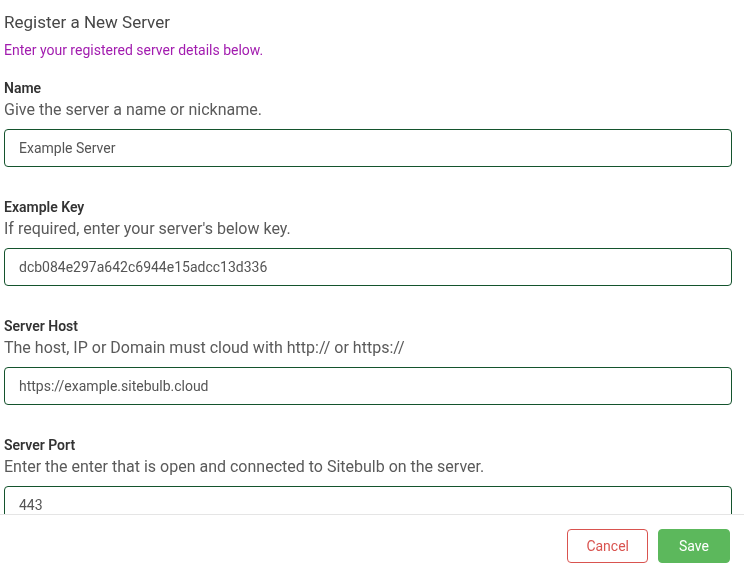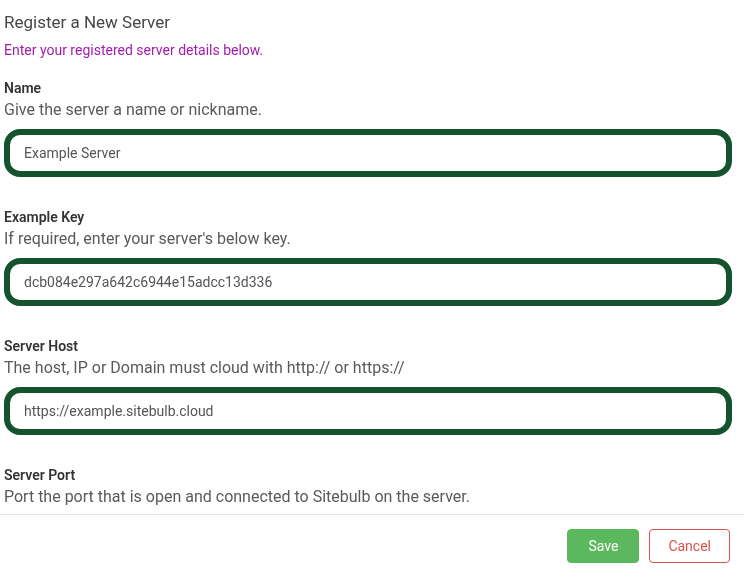--- a/index.html
+++ b/index.html
@@ -43,22 +43,22 @@
     .field-help {
       font-size: 16px;
       color: #5a5a5a;
       margin-bottom: 10px;
     }
     .text-input {
       width: 100%;
       padding: 10px 14px;
       font-size: 14px;
       color: #555;
-      border: 6px solid #14532d;
-      border-radius: 16px;
+      border: 1px solid #14532d;
+      border-radius: 4px;
       background: #fff;
       font-family: inherit;
       outline: none;
     }
     .footer {
       position: absolute;
       bottom: 0;
       left: 0;
       right: 0;
       border-top: 1px solid #e5e5e5;
@@ -108,21 +108,21 @@
   </div>
 
   <div class="form-group">
     <label class="field-label">Server Host</label>
     <p class="field-help">The host, IP or Domain must cloud with http:// or https://</p>
     <input type="text" class="text-input" value="https://example.sitebulb.cloud" style="">
   </div>
 
   <div class="form-group">
     <label class="field-label">Server Port</label>
-    <p class="field-help">Port the port that is open and connected to Sitebulb on the server.</p>
+    <p class="field-help">Enter the enter that is open and connected to Sitebulb on the server.</p>
     <input type="text" class="text-input" value="443" style="">
   </div>
 </div>
 
 <div class="footer">
+  <button class="btn btn-cancel">Cancel</button>
   <button class="btn btn-save">Save</button>
-  <button class="btn btn-cancel">Cancel</button>
 </div>
 
 </body></html>

